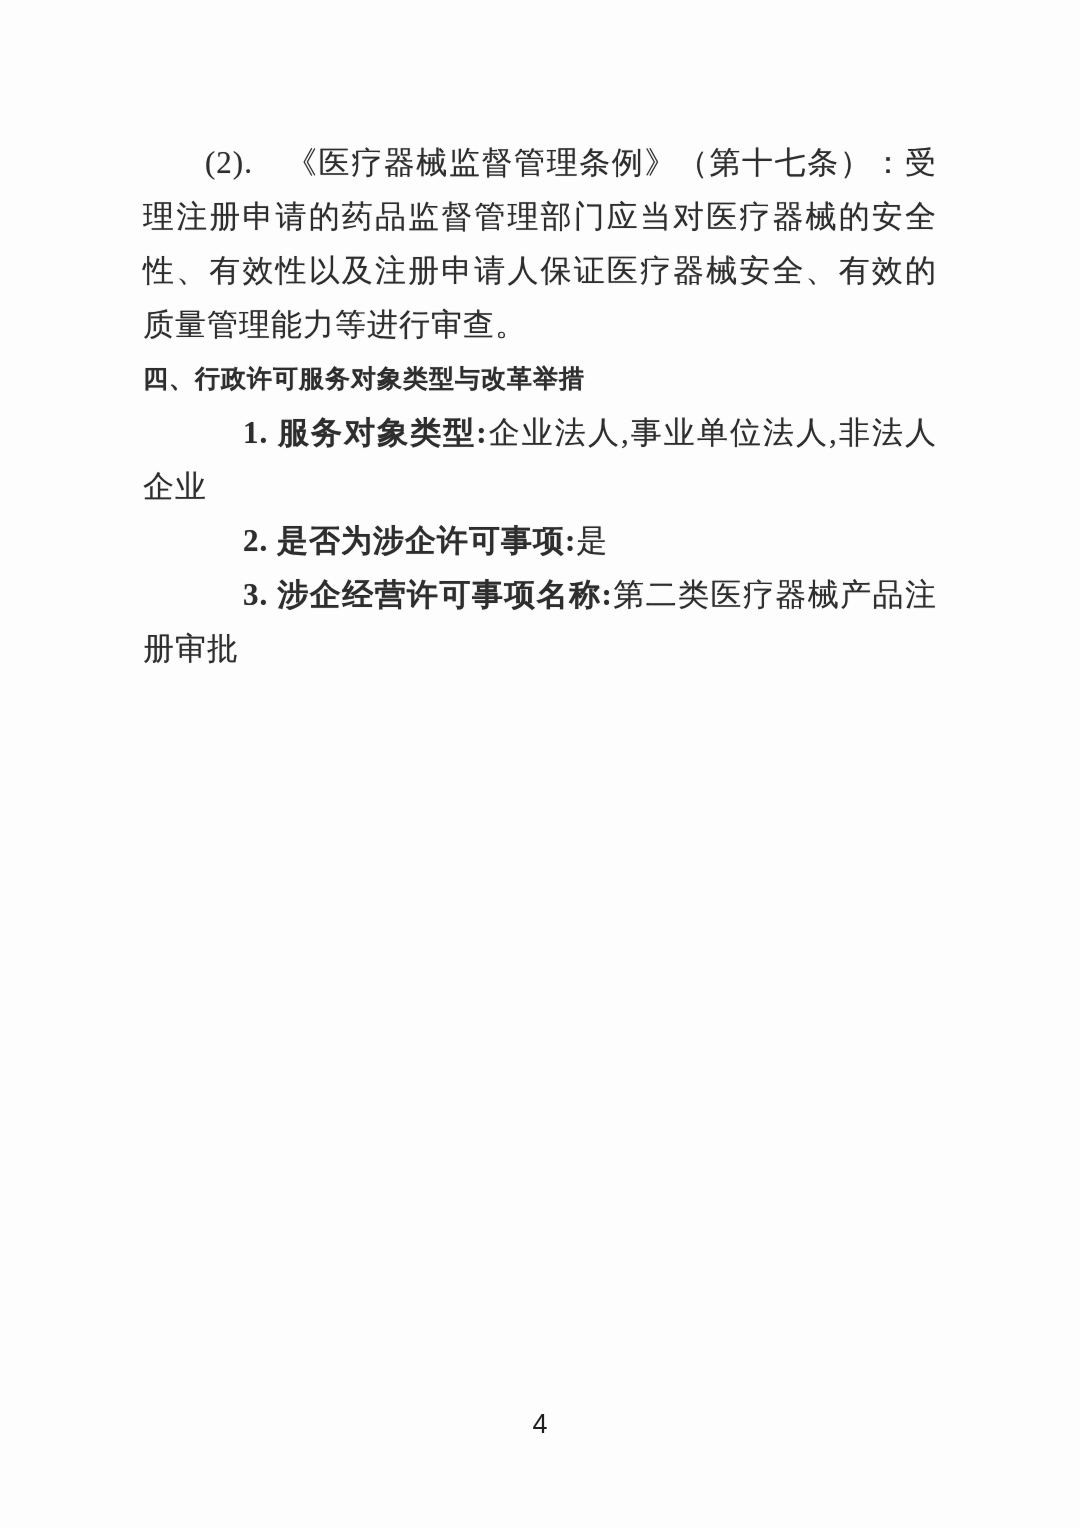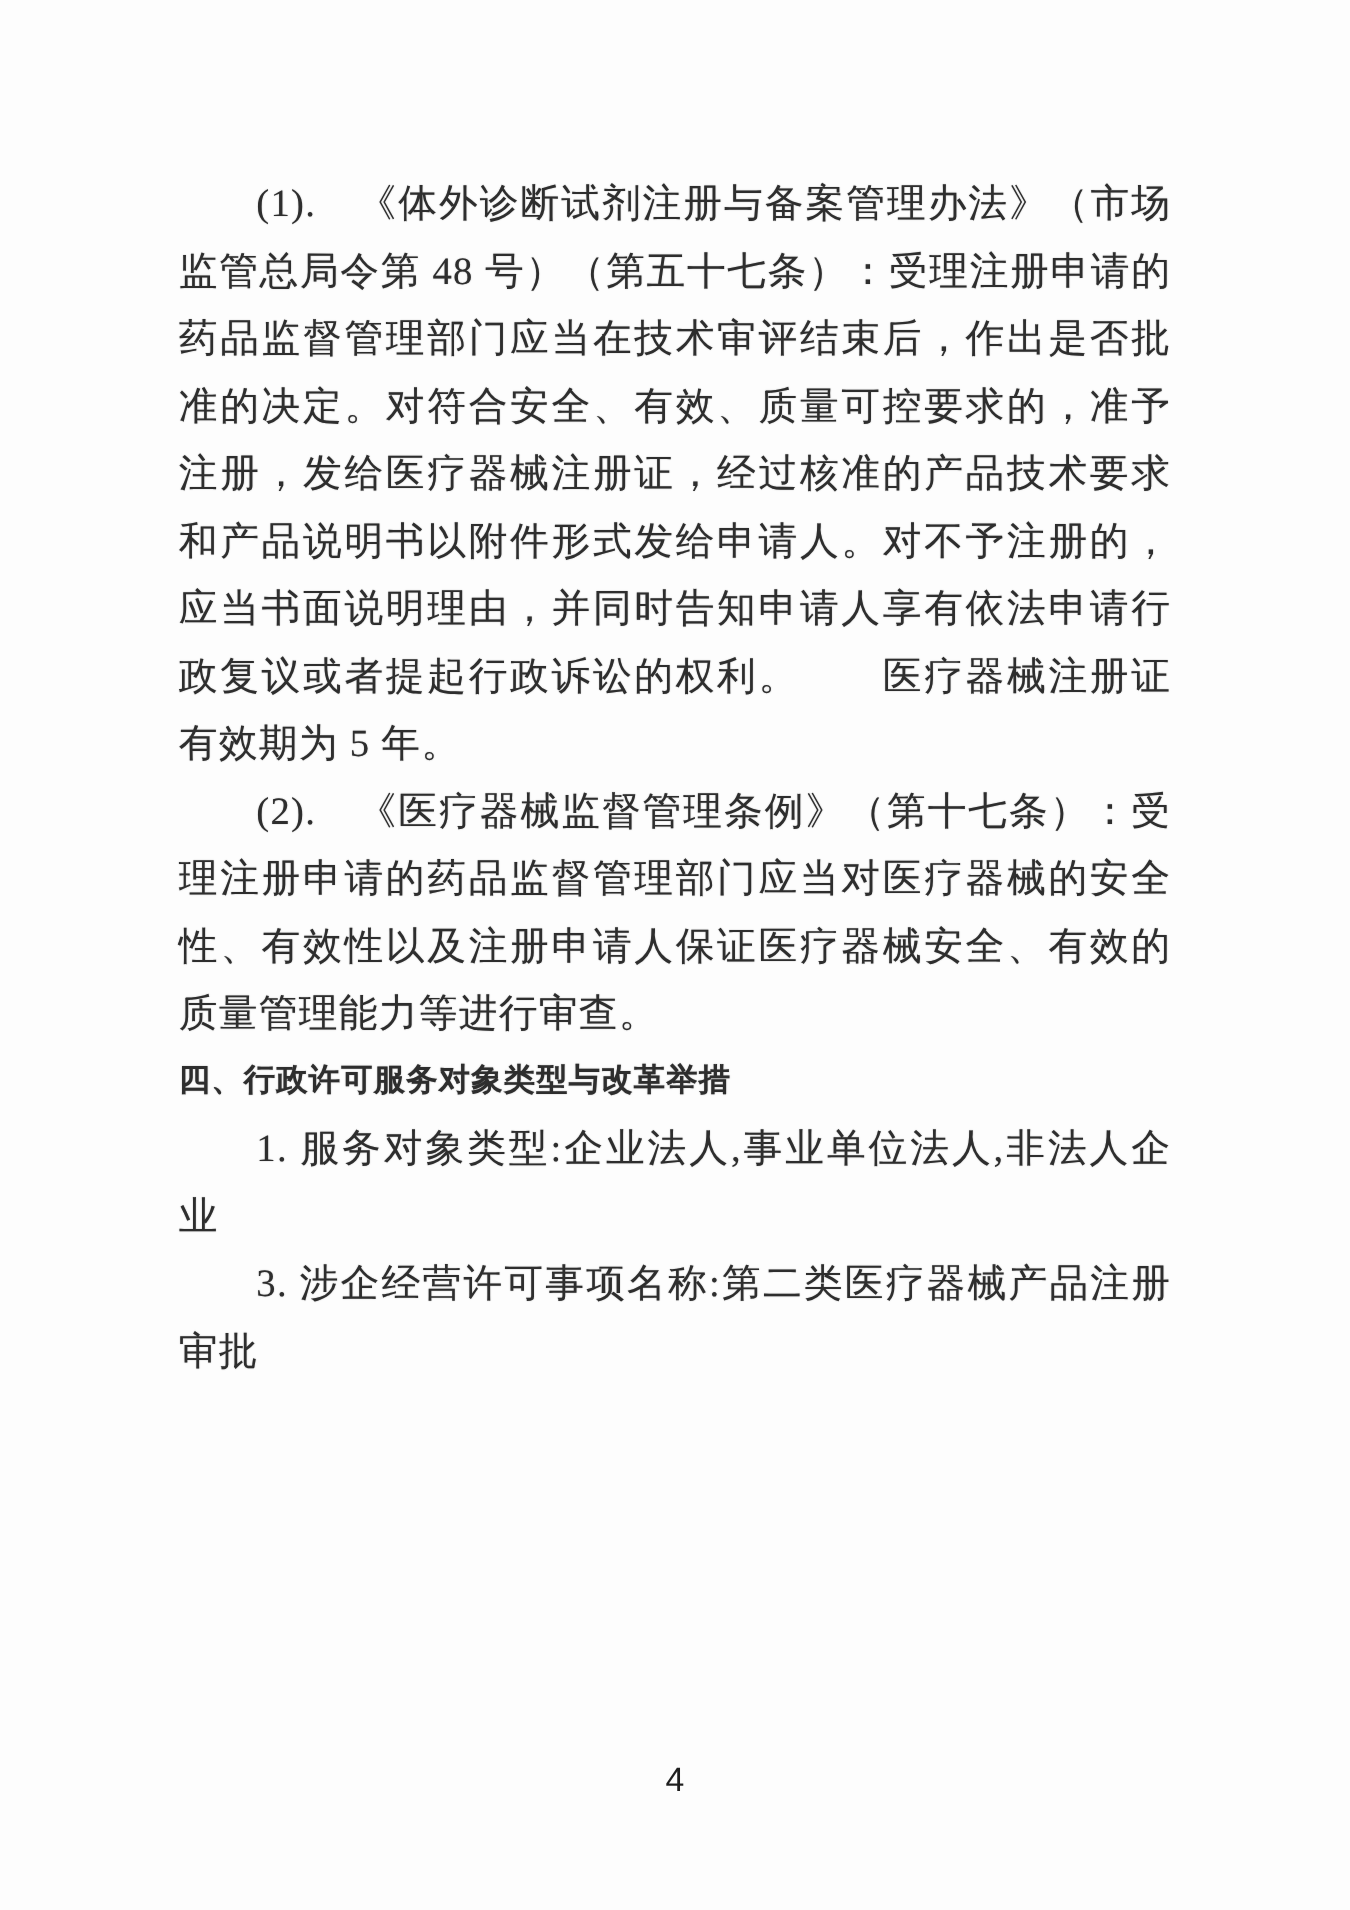--- a/index.html
+++ b/index.html
@@ -39,21 +39,22 @@
   }
   .heading {
     font-size: 25px;
     line-height: 54px;
     font-weight: 700;
     text-indent: 0;
     letter-spacing: 1px;
     text-shadow: 0 0 1px rgba(40,40,40,0.5);
   }
   .item-label {
-    font-weight: 400;
+    font-weight: 700;
+    margin-left: 38px;
   }
   .item-value {
     font-weight: 400;
   }
   .page-number {
     position: absolute;
     left: 0;
     right: 0;
     top: 1408px;
     text-align: center;
@@ -62,31 +63,33 @@
     line-height: 32px;
     color: #1f1f1f;
   }
 </style>
 </head>
 <body>
 
 <div class="page">
   <div class="content">
 
-    <p class="para">(1).　《体外诊断试剂注册与备案管理办法》（市场监管总局令第 48 号）（第五十七条）：受理注册申请的药品监督管理部门应当在技术审评结束后，作出是否批准的决定。对符合安全、有效、质量可控要求的，准予注册，发给医疗器械注册证，经过核准的产品技术要求和产品说明书以附件形式发给申请人。对不予注册的，应当书面说明理由，并同时告知申请人享有依法申请行政复议或者提起行政诉讼的权利。　　医疗器械注册证有效期为 5 年。</p>
 
     <p class="para">(2).　《医疗器械监督管理条例》（第十七条）：受理注册申请的药品监督管理部门应当对医疗器械的安全性、有效性以及注册申请人保证医疗器械安全、有效的质量管理能力等进行审查。</p>
 
 
     <h2 class="heading">四、行政许可服务对象类型与改革举措</h2>
 
     <p class="item">
       <span class="item-label">1. 服务对象类型:</span><span class="item-value">企业法人,事业单位法人,非法人企业</span>
     </p>
 
+    <p class="item">
+      <span class="item-label">2. 是否为涉企许可事项:</span><span class="item-value">是</span>
+    </p>
 
     <p class="item">
       <span class="item-label">3. 涉企经营许可事项名称:</span><span class="item-value">第二类医疗器械产品注册审批</span>
     </p>
 
   </div>
 
   <div class="page-number">4</div>
 </div>
 

